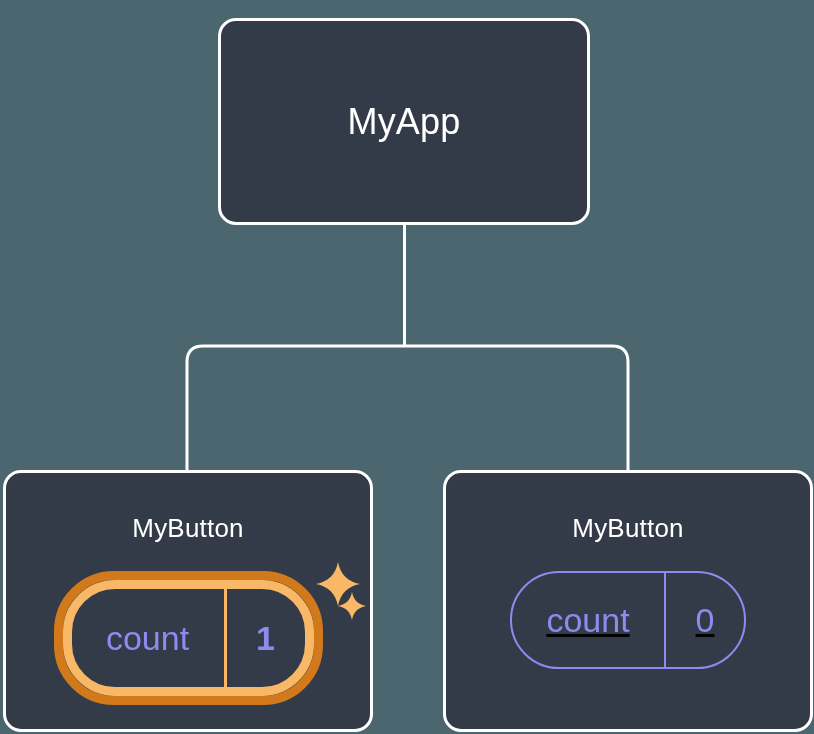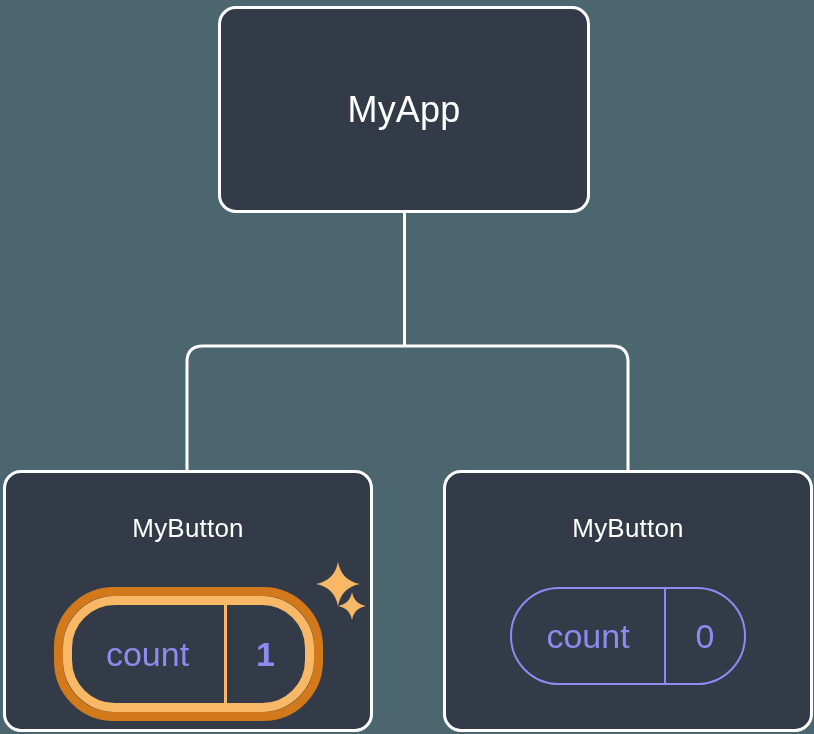--- a/index.html
+++ b/index.html
@@ -33,21 +33,21 @@
     box-sizing: border-box;
     background: #343b48;
     border: 3px solid #ffffff;
     border-radius: 18px;
     display: flex;
     flex-direction: column;
     align-items: center;
   }
   .card-root {
     left: 218px;
-    top: 6px;
+    top: 18px;
     width: 372px;
     height: 207px;
     justify-content: center;
   }
   .card-child-left {
     left: 3px;
     top: 470px;
     width: 370px;
     height: 262px;
     padding-top: 42px;
@@ -68,21 +68,22 @@
     line-height: 1;
     white-space: nowrap;
   }
   .card-root .card-title {
     font-size: 36px;
   }
 
   
   .pill-wrap {
     position: relative;
-    margin-top: 46px;
+    margin-top: 30px;
+    text-decoration: underline;
   }
   .pill {
     position: relative;
     box-sizing: border-box;
     display: flex;
     align-items: stretch;
     height: 98px;
     border-radius: 49px;
     overflow: hidden;
   }

